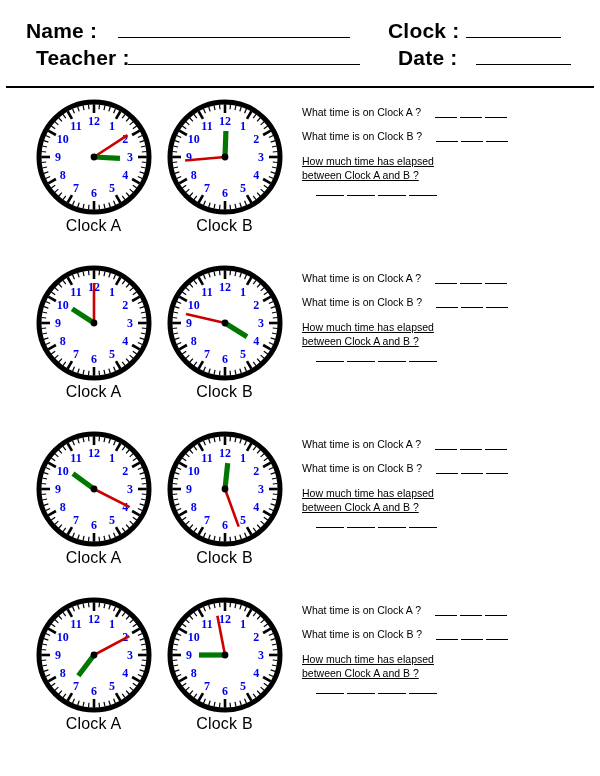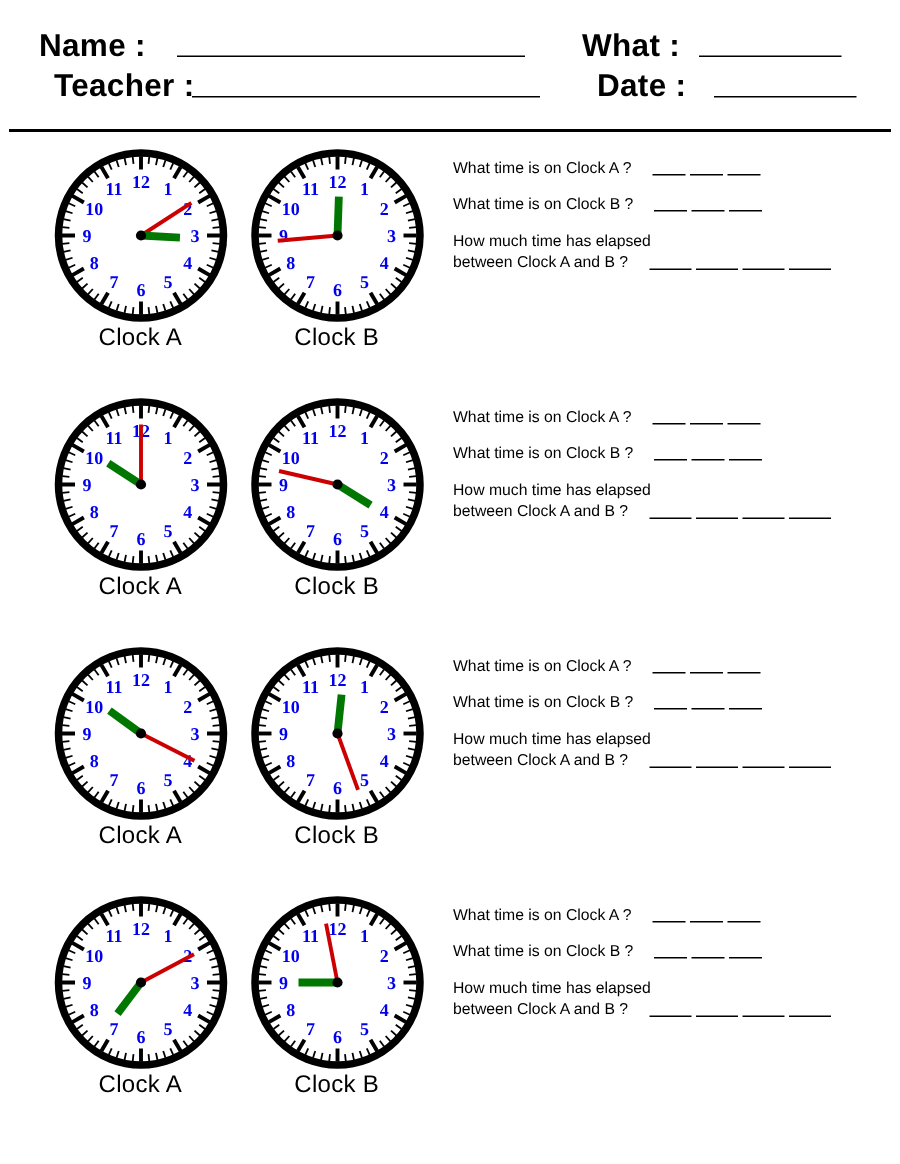--- a/index.html
+++ b/index.html
@@ -100,38 +100,40 @@
     height: 0;
     margin-right: 3px;
   }
   .blank-short span { width: 22px; }
   .blank-long  span { width: 28px; }
 
   .q-elapsed {
     font-size: 10.5px;
     line-height: 1.35;
     margin-top: 4px;
+    text-decoration: underline;
   }
   .q-elapsed .two-line { display: block; }
   .q-elapsed-row {
     display: flex;
     align-items: flex-start;
     white-space: nowrap;
+    flex-direction: column;
   }
 </style>
 </head>
 <body>
 
 <div class="header">
 
   <div class="hdr-row">
     <div class="hdr-label lbl-name">Name :</div>
     <div class="hdr-rule rule-long"></div>
     <div class="hdr-gap-a"></div>
-    <div class="hdr-label lbl-score">What :</div>
+    <div class="hdr-label lbl-score">Clock :</div>
     <div class="hdr-rule rule-short"></div>
   </div>
 
   <div class="hdr-row">
     <div class="hdr-label lbl-teacher">Teacher :</div>
     <div class="hdr-rule rule-long"></div>
     <div class="hdr-gap-a"></div>
     <div class="hdr-label lbl-date">Date :</div>
     <div class="hdr-rule rule-short"></div>
   </div>

